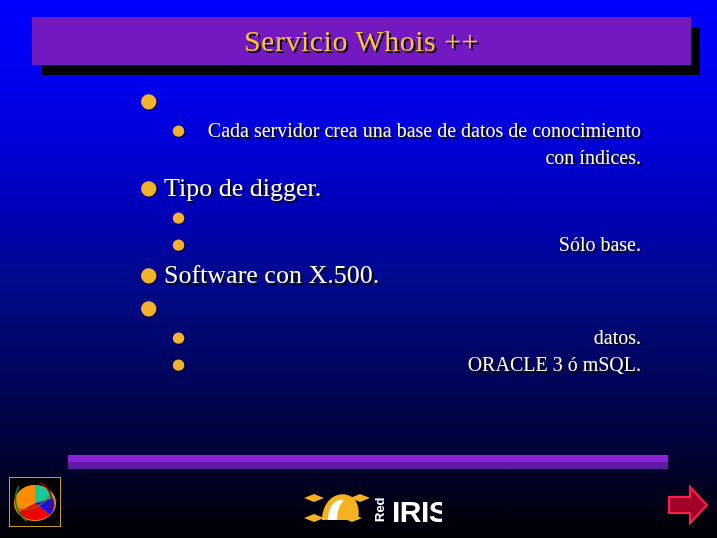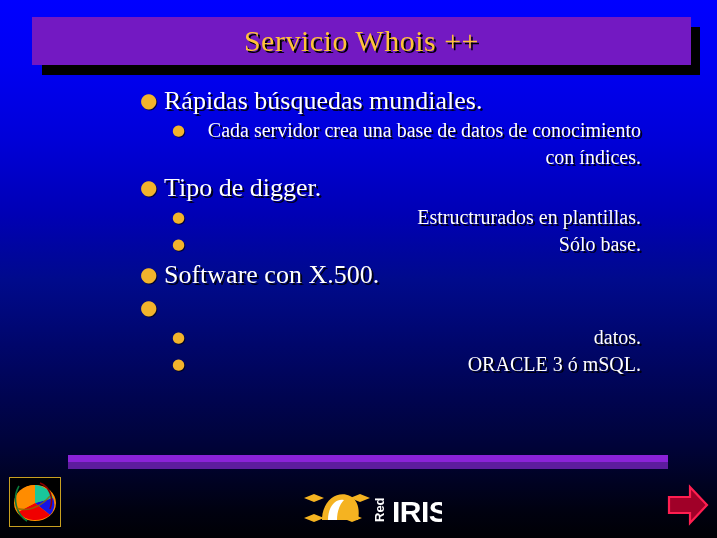--- a/index.html
+++ b/index.html
@@ -163,36 +163,34 @@
 
   <div id="title-shadow"></div>
   <div id="title-banner">
     <div id="title-text">Servicio Whois ++</div>
   </div>
 
   <div id="body">
 
     <div class="bullet-row level1">
       <span class="dot">●</span>
-      <span class="btext">Rápidas búsquedas mundiales.</span>
     </div>
 
     <div class="bullet-row level2">
       <span class="dot">●</span>
       <span class="btext">Cada servidor crea una base de datos de conocimiento con índices.</span>
     </div>
 
     <div class="bullet-row level1">
       <span class="dot">●</span>
       <span class="btext">Tipo de digger.</span>
     </div>
 
     <div class="bullet-row level2">
       <span class="dot">●</span>
-      <span class="btext">Estructrurados en plantillas.</span>
     </div>
 
     <div class="bullet-row level2">
       <span class="dot">●</span>
       <span class="btext">Sólo base.</span>
     </div>
 
     <div class="bullet-row level1">
       <span class="dot">●</span>
       <span class="btext">Software con X.500.</span>

